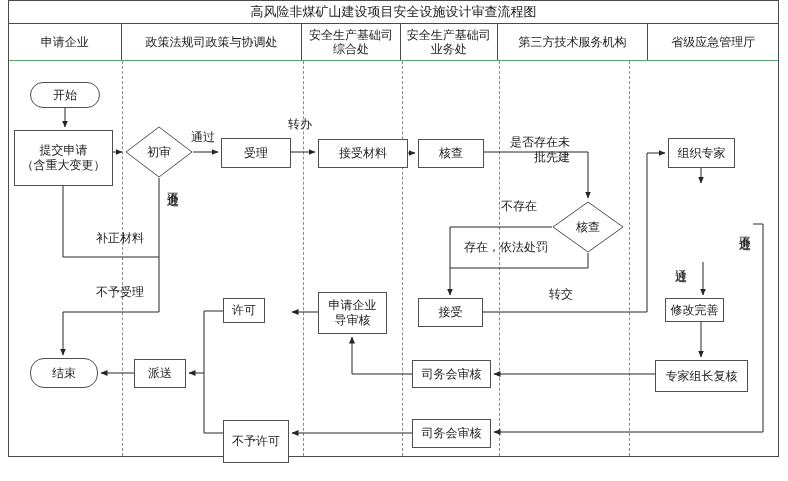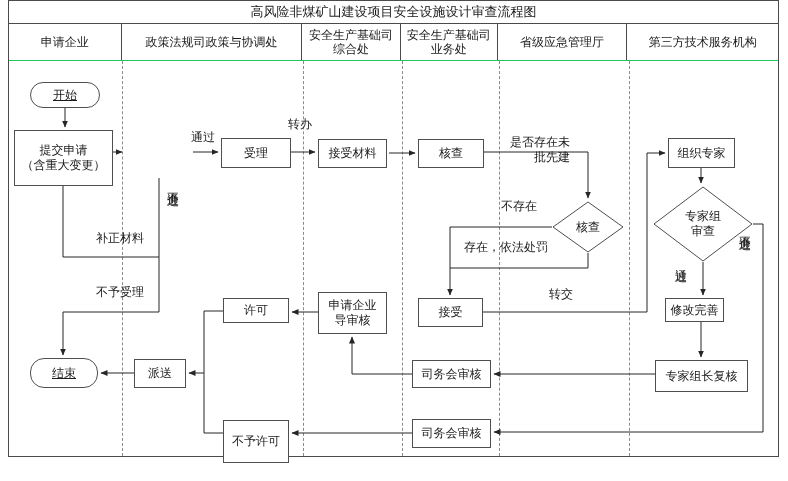--- a/index.html
+++ b/index.html
@@ -28,42 +28,42 @@
 
   
   .elabel { position:absolute; font-size:12px; line-height:15px; white-space:pre-line; z-index:3; }
   .vlabel { writing-mode:vertical-rl; letter-spacing:1px; }
   .center { text-align:right;font-family:Liberation Mono, monospace; }
 
   
   .node { position:absolute; z-index:4; display:flex; align-items:center; justify-content:center;
           text-align:center; font-size:12px; line-height:15px; white-space:pre-line; }
   .rect { background:#fff; border:1px solid #4f4f4f; }
-  .pill { background:#fff; border:1px solid #4f4f4f; border-radius:14px;text-decoration:underline; }
+  .pill { background:#fff; border:1px solid #4f4f4f; border-radius:14px; }
   .diamond { background:transparent; border:none; }
   .diamond svg { position:absolute; left:0; top:0; }
   .diamond polygon { fill:#fff; stroke:#4f4f4f; stroke-width:1; }
   .dlabel { position:relative; z-index:1; }
 </style>
 </head>
 <body>
 
 <div class="screen">
 
   <div class="frame">
     <div class="title-row">高风险非煤矿山建设项目安全设施设计审查流程图</div>
     <div class="header-row">
       <div class="hcell" style="width:113px">申请企业</div>
       <div class="hcell" style="width:181px">政策法规司政策与协调处</div>
       <div class="hcell" style="width:99px">安全生产基础司
 综合处</div>
       <div class="hcell" style="width:97px">安全生产基础司
 业务处</div>
+      <div class="hcell" style="width:151px">第三方技术服务机构</div>
       <div class="hcell" style="width:130px">省级应急管理厅</div>
-      <div class="hcell" style="width:151px">第三方技术服务机构</div>
     </div>
     <div class="lane-sep" style="left:113px"></div>
     <div class="lane-sep" style="left:294px"></div>
     <div class="lane-sep" style="left:393px"></div>
     <div class="lane-sep" style="left:490px"></div>
     <div class="lane-sep" style="left:620px"></div>
   </div>
 
 
   <svg class="edges" width="788" height="481">
@@ -113,26 +113,32 @@
 
   <div class="node pill" style="left:30px; top:82px; width:70px; height:26px">
     <span>开始</span>
   </div>
 
   <div class="node rect" style="left:14px; top:130px; width:99px; height:56px">
     <span>提交申请
 （含重大变更）</span>
   </div>
 
+  <div class="node diamond" style="left:125px; top:126px; width:68px; height:52px">
+    <svg width="68" height="52">
+        <polygon points="34,1 67,26 34,51 1,26"></polygon>
+      </svg>
+    <span class="dlabel">初审</span>
+  </div>
 
   <div class="node rect" style="left:221px; top:138px; width:70px; height:30px">
     <span>受理</span>
   </div>
 
-  <div class="node rect" style="left:318px; top:139px; width:69px; height:29px">
+  <div class="node rect" style="left:318px; top:139px; width:90px; height:29px">
     <span>接受材料</span>
   </div>
 
   <div class="node rect" style="left:418px; top:139px; width:66px; height:29px">
     <span>核查</span>
   </div>
 
   <div class="node diamond" style="left:552px; top:201px; width:72px; height:52px">
     <svg width="72" height="52">
         <polygon points="36,1 71,26 36,51 1,26"></polygon>
@@ -141,27 +147,20 @@
   </div>
 
   <div class="node rect" style="left:418px; top:298px; width:65px; height:29px">
     <span>接受</span>
   </div>
 
   <div class="node rect" style="left:668px; top:138px; width:67px; height:30px">
     <span>组织专家</span>
   </div>
 
-  <div class="node diamond" style="left:653px; top:186px; width:100px; height:76px">
-    <svg width="100" height="76">
-        <polygon points="50,1 99,38 50,75 1,38"></polygon>
-      </svg>
-    <span class="dlabel">专家组
-审查</span>
-  </div>
 
   <div class="node rect" style="left:665px; top:298px; width:59px; height:24px">
     <span>修改完善</span>
   </div>
 
   <div class="node rect" style="left:655px; top:360px; width:93px; height:32px">
     <span>专家组长复核</span>
   </div>
 
   <div class="node rect" style="left:318px; top:292px; width:69px; height:42px">
@@ -170,21 +169,21 @@
   </div>
 
   <div class="node rect" style="left:412px; top:360px; width:79px; height:28px">
     <span>司务会审核</span>
   </div>
 
   <div class="node rect" style="left:412px; top:419px; width:79px; height:29px">
     <span>司务会审核</span>
   </div>
 
-  <div class="node rect" style="left:223px; top:298px; width:66px; height:25px">
+  <div class="node rect" style="left:223px; top:298px; width:42px; height:25px">
     <span>许可</span>
   </div>
 
   <div class="node rect" style="left:223px; top:420px; width:66px; height:43px">
     <span>不予许可</span>
   </div>
 
   <div class="node rect" style="left:134px; top:359px; width:52px; height:29px">
     <span>派送</span>
   </div>

